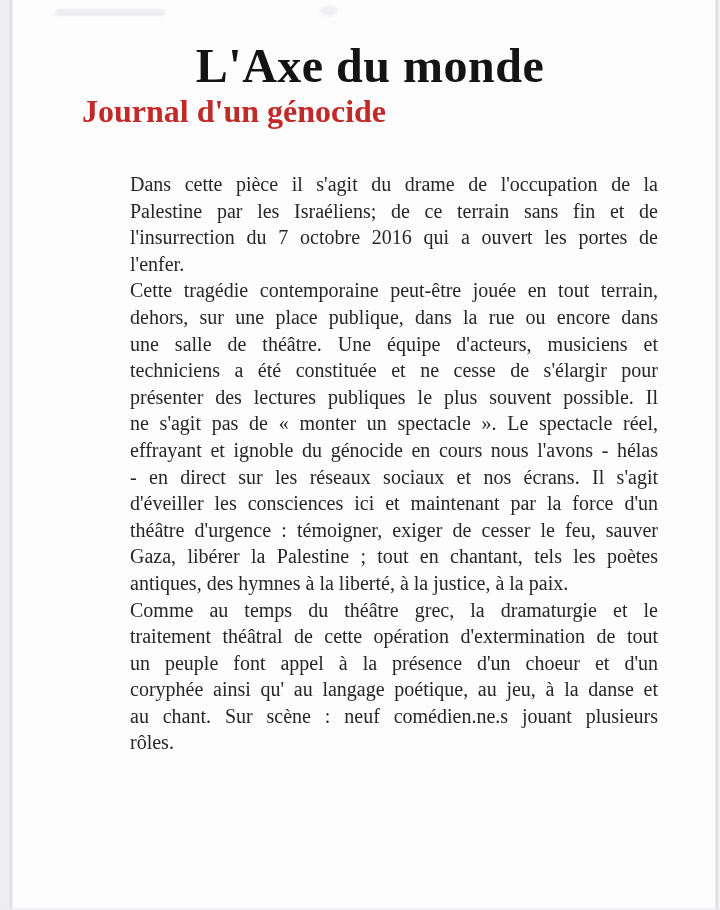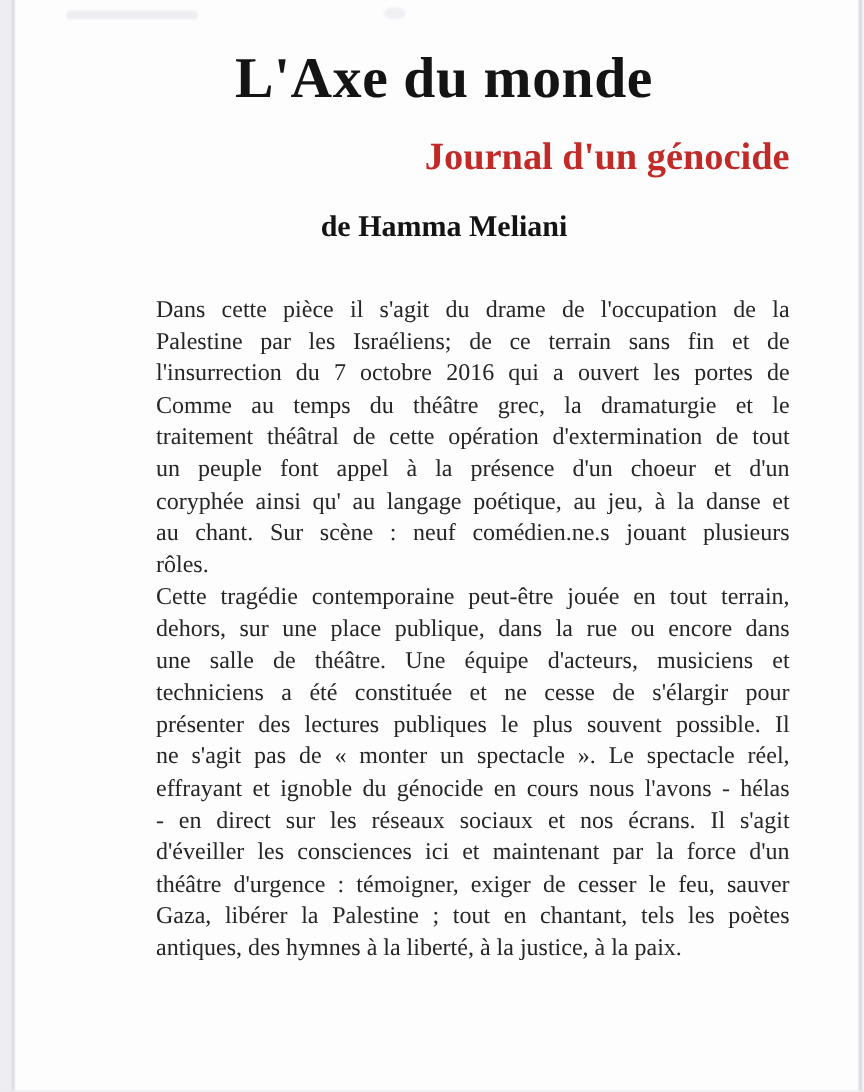--- a/index.html
+++ b/index.html
@@ -54,25 +54,25 @@
   .title {
     margin-top: 40px;
     font-size: 48px;
     line-height: 52px;
     font-weight: bold;
     text-align: center;
     color: var(--title-color, #141414);
     letter-spacing: 0.5px;
   }
   .subtitle {
-    margin-top: 20px;
+    margin-top: 1px;
     font-size: 32px;
     line-height: 37px;
     font-weight: bold;
-    text-align: right;
+    text-align: left;
     color: var(--subtitle-color, #c22a28);
   }
   .author {
     margin-top: 27px;
     font-size: 25px;
     line-height: 28px;
     font-weight: bold;
     text-align: center;
     color: var(--title-color, #141414);
   }
@@ -98,44 +98,44 @@
 <div class="photo">
   <div class="edge-left"></div>
   <div class="edge-right"></div>
   <div class="edge-bottom"></div>
   <div class="smudge"></div>
   <div class="smudge2"></div>
 
   <div class="page">
     <div class="title">L'Axe du monde</div>
     <div class="subtitle">Journal d'un génocide</div>
-    <div class="author">de Hamma Meliani</div>
     <div class="body-text">
         <div>
           <div class="line">Dans cette pièce il s'agit du drame de l'occupation de la</div>
           <div class="line">Palestine par les Israéliens; de ce terrain sans fin et de</div>
           <div class="line">l'insurrection du 7 octobre 2016 qui a ouvert les portes de</div>
-        </div>
-        <div>
-          <div class="line">Comme au temps du théâtre grec, la dramaturgie et le</div>
-          <div class="line">traitement théâtral de cette opération d'extermination de tout</div>
-          <div class="line">un peuple font appel à la présence d'un choeur et d'un</div>
-          <div class="line">coryphée ainsi qu' au langage poétique, au jeu, à la danse et</div>
-          <div class="line">au chant. Sur scène : neuf comédien.ne.s jouant plusieurs</div>
-          <div class="line last">rôles.</div>
+          <div class="line last">l'enfer.</div>
         </div>
         <div>
           <div class="line">Cette tragédie contemporaine peut-être jouée en tout terrain,</div>
           <div class="line">dehors, sur une place publique, dans la rue ou encore dans</div>
           <div class="line">une salle de théâtre. Une équipe d'acteurs, musiciens et</div>
           <div class="line">techniciens a été constituée et ne cesse de s'élargir pour</div>
           <div class="line">présenter des lectures publiques le plus souvent possible. Il</div>
           <div class="line">ne s'agit pas de « monter un spectacle ». Le spectacle réel,</div>
           <div class="line">effrayant et ignoble du génocide en cours nous l'avons - hélas</div>
           <div class="line">- en direct sur les réseaux sociaux et nos écrans. Il s'agit</div>
           <div class="line">d'éveiller les consciences ici et maintenant par la force d'un</div>
           <div class="line">théâtre d'urgence : témoigner, exiger de cesser le feu, sauver</div>
           <div class="line">Gaza, libérer la Palestine ; tout en chantant, tels les poètes</div>
           <div class="line last">antiques, des hymnes à la liberté, à la justice, à la paix.</div>
         </div>
+        <div>
+          <div class="line">Comme au temps du théâtre grec, la dramaturgie et le</div>
+          <div class="line">traitement théâtral de cette opération d'extermination de tout</div>
+          <div class="line">un peuple font appel à la présence d'un choeur et d'un</div>
+          <div class="line">coryphée ainsi qu' au langage poétique, au jeu, à la danse et</div>
+          <div class="line">au chant. Sur scène : neuf comédien.ne.s jouant plusieurs</div>
+          <div class="line last">rôles.</div>
+        </div>
       </div>
   </div>
 </div>
 
 </body></html>

